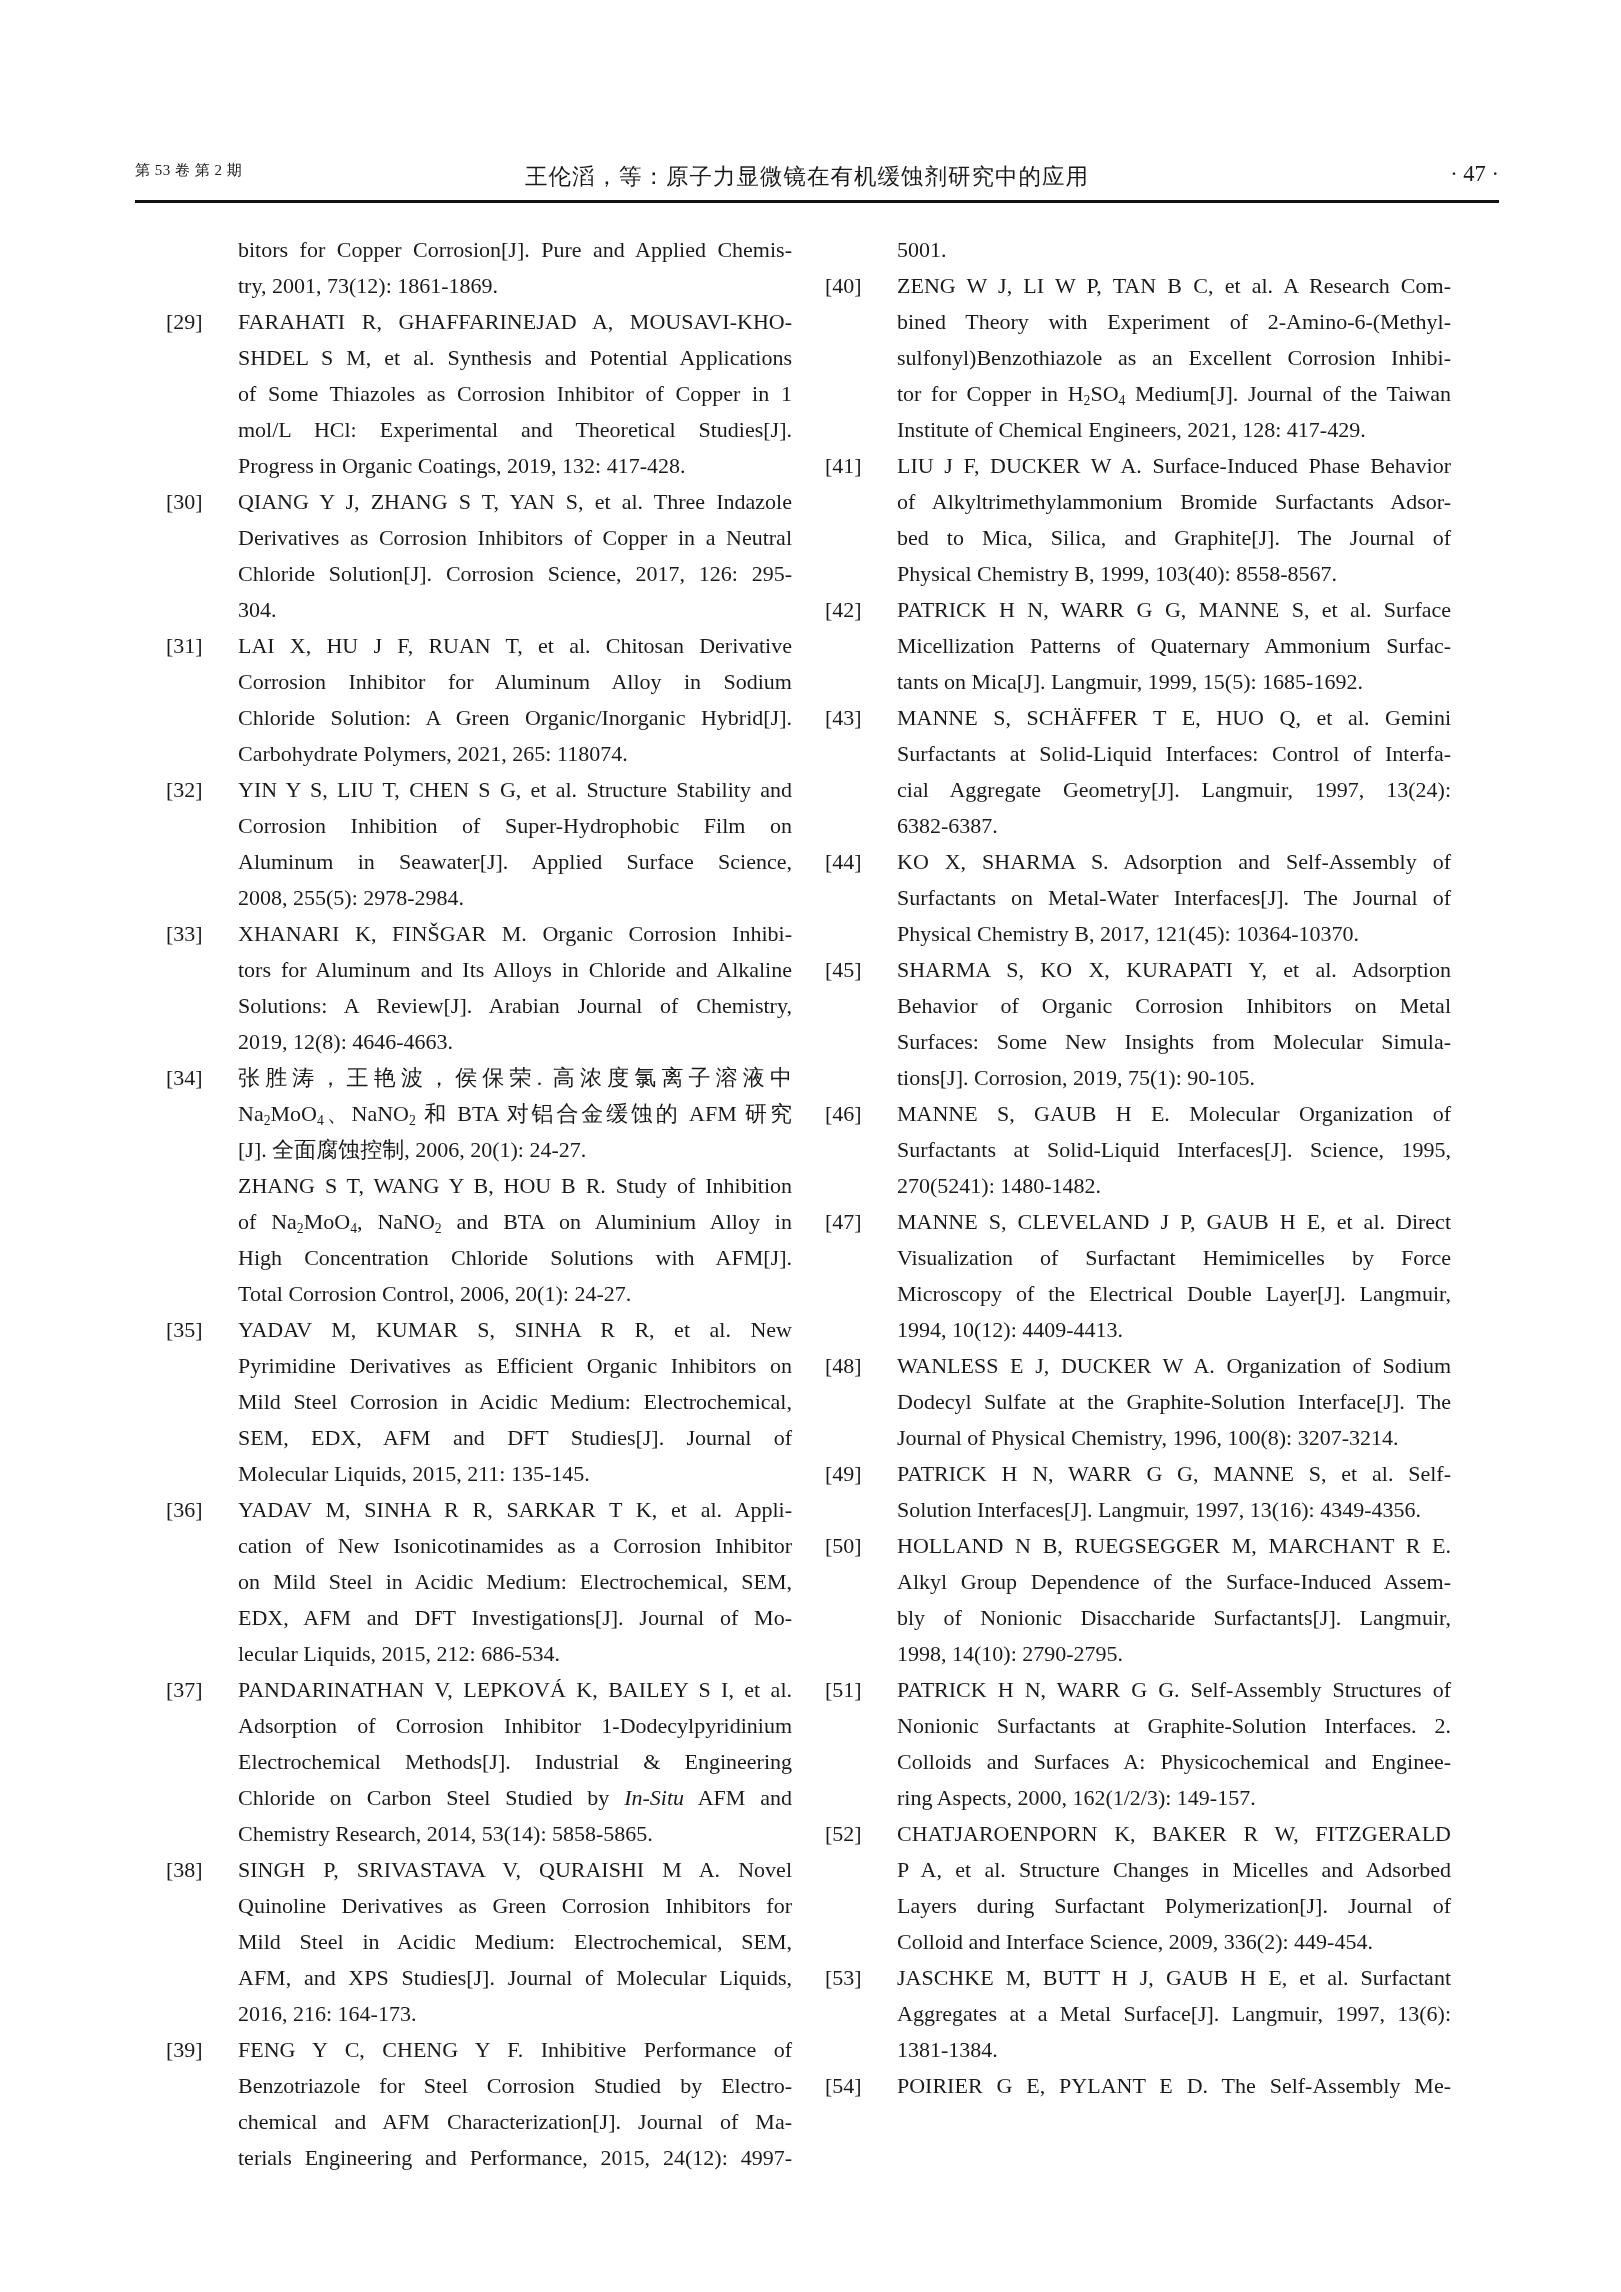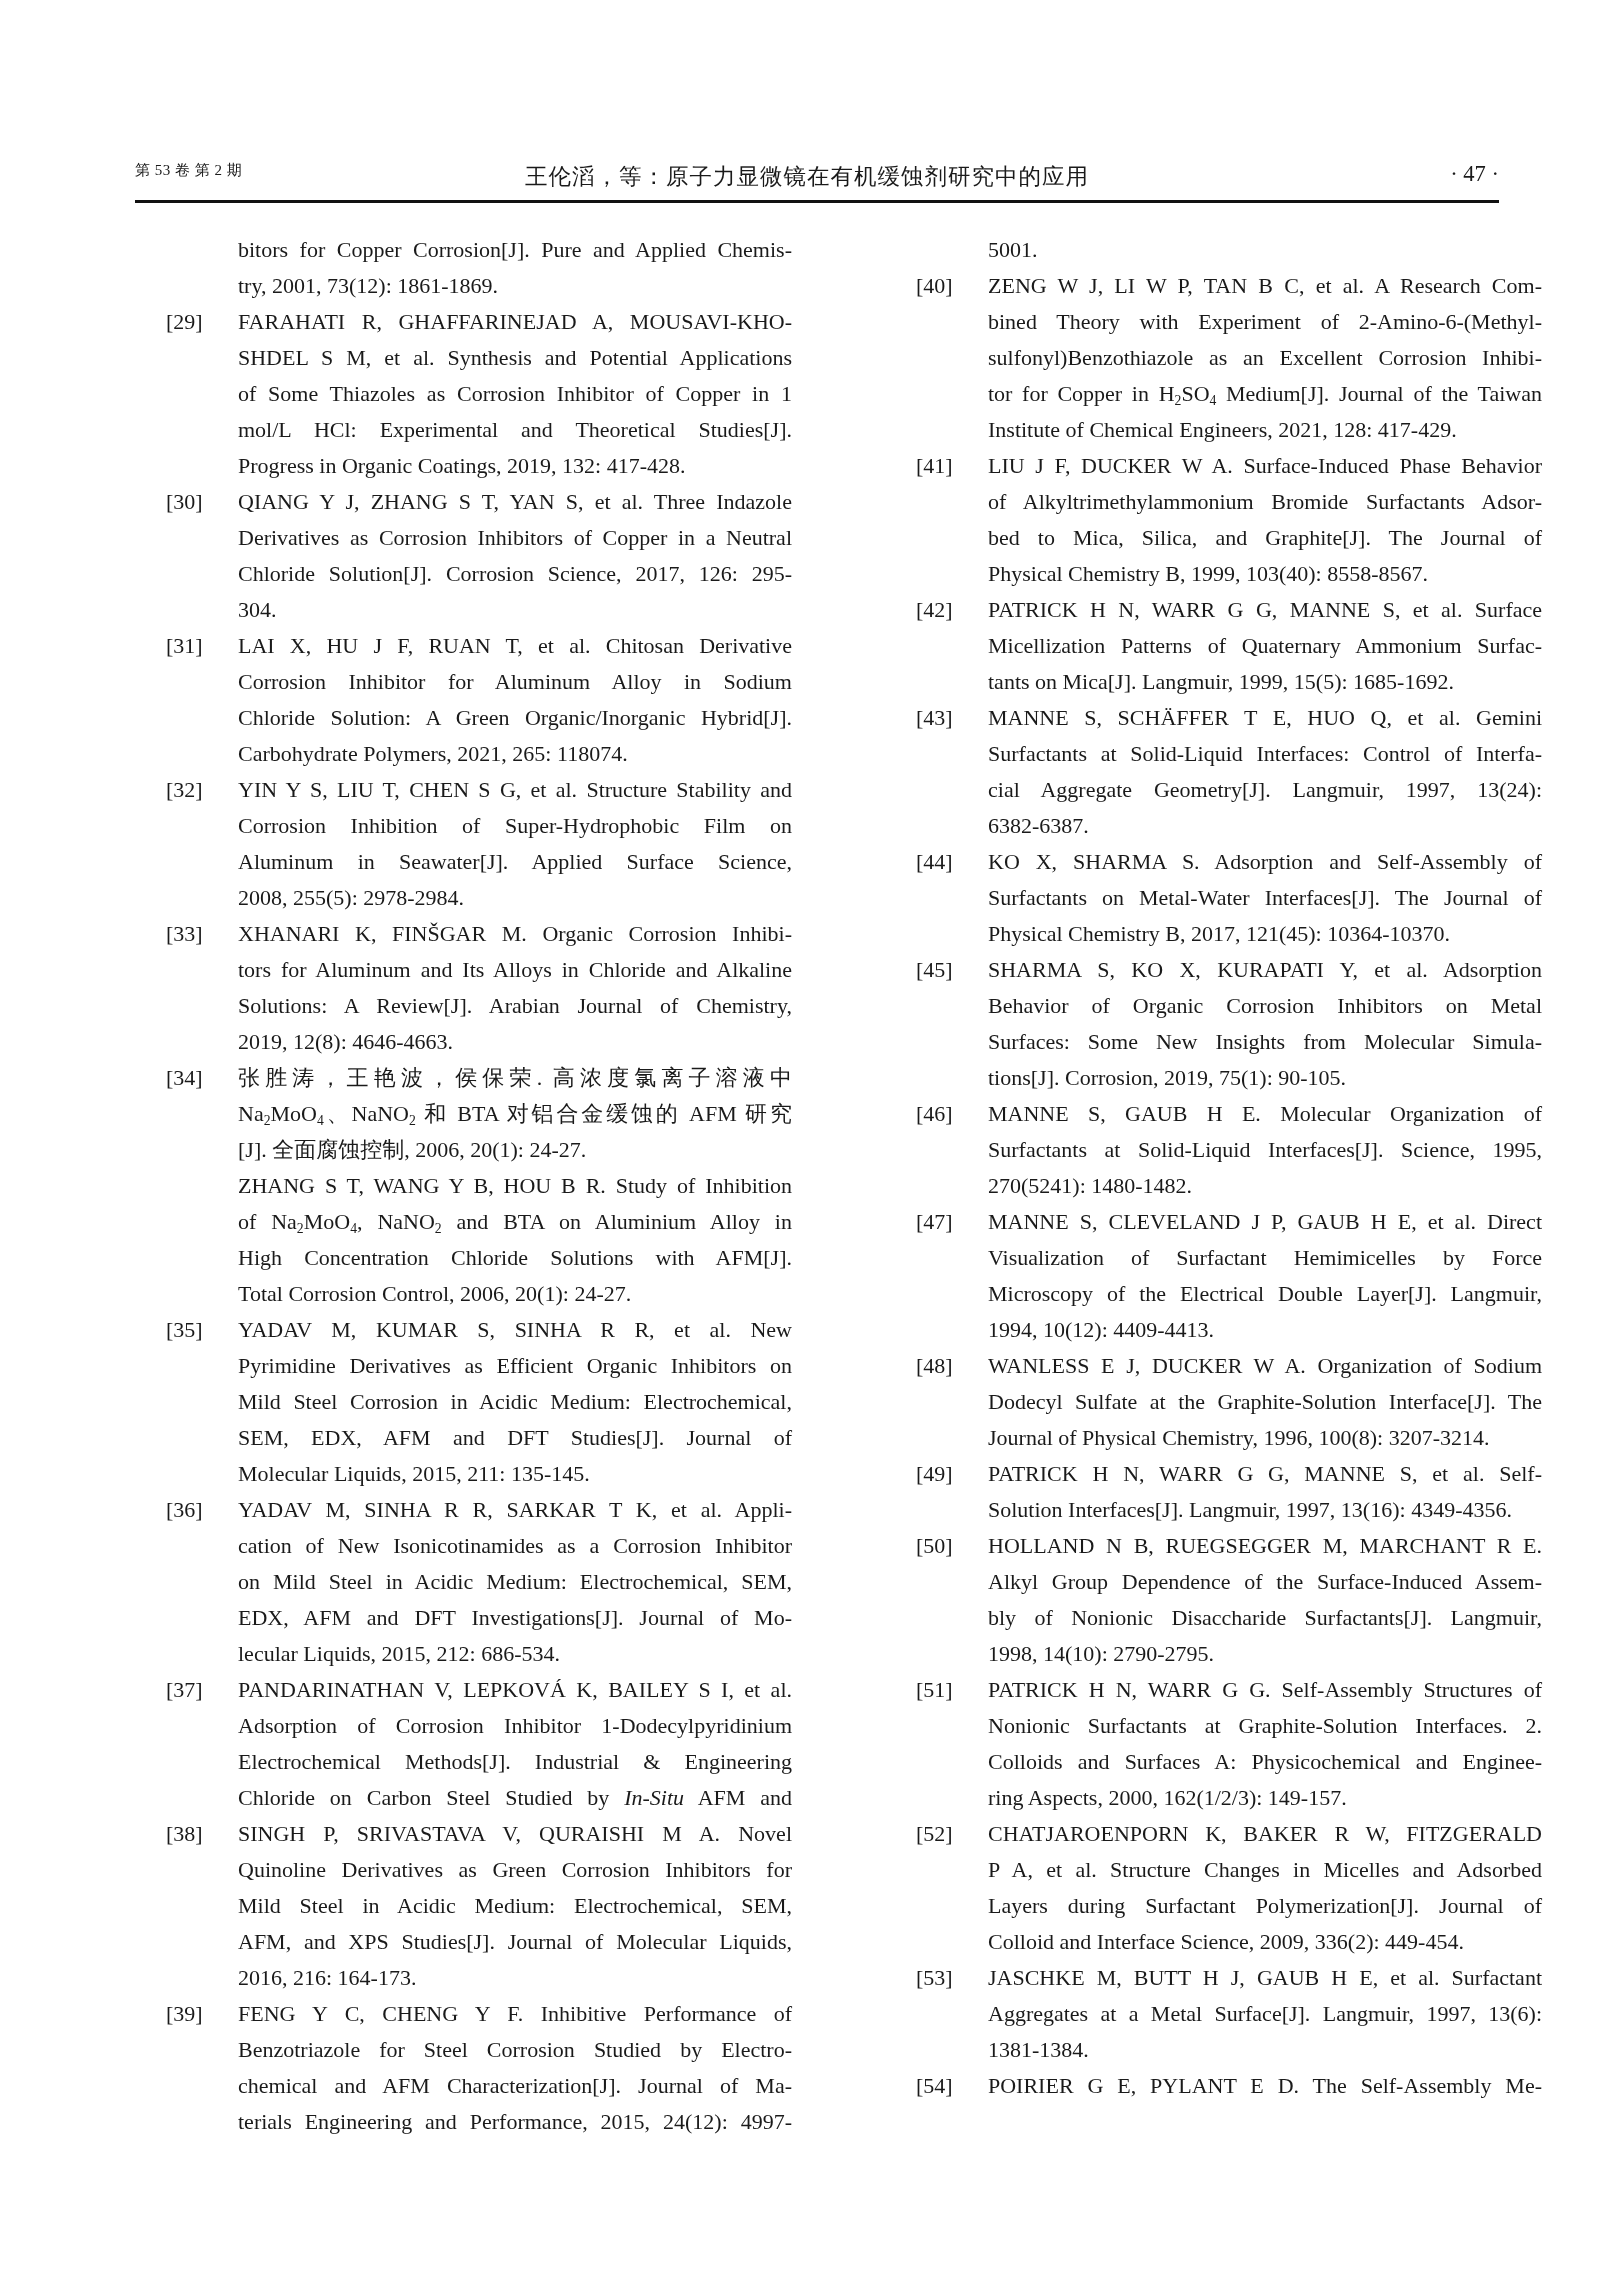--- a/index.html
+++ b/index.html
@@ -5,21 +5,21 @@
   html, body { margin: 0; padding: 0; background: #ffffff; }
   body { width: 1621px; height: 2293px; position: relative; overflow: hidden;
          font-family: "Liberation Serif", "DejaVu Serif", serif; color: #1a1a1a; }
   .header { position: absolute; left: 135px; top: 157px; width: 1364px; height: 39px; }
   .header .left { position: absolute; left: 0; top: 3.9px; font-size: 15px; letter-spacing: 0.5px; }
   .header .center { position: absolute; left: 390px; top: 3.9px; font-size: 22.5px; letter-spacing: 1px; }
   .header .right { position: absolute; right: 0px; top: 3.9px; font-size: 22.5px; }
   .header-rule { position: absolute; left: 135px; top: 200px; width: 1364px; height: 2.9px; background: #111; }
   .col { position: absolute; top: 232px; width: 657px; }
   .col.left { left: 135px; }
-  .col.right { left: 885px; }
+  .col.right { left: 794px; }
   .ref { position: relative; padding-left: 76px; font-size: 22px; line-height: 36px;
          text-align: justify; margin-left: 27px; }
   .ref .num { position: absolute; left: 3.9px; top: 0; }
   .ref .line { display: block; text-align: justify; text-align-last: justify; white-space: nowrap; }
   .ref .line.last { text-align-last: left; }
   sub { font-size: 13.7px; vertical-align: -3.9px; line-height: 0; }
   i { font-style: italic; }
 </style>
 </head>
 <body>
@@ -97,20 +97,21 @@
       <span class="line">on Mild Steel in Acidic Medium: Electrochemical, SEM,</span>
       <span class="line">EDX, AFM and DFT Investigations[J]. Journal of Mo-</span>
       <span class="line last">lecular Liquids, 2015, 212: 686-534.</span>
     </div>
     <div class="ref">
       <span class="num">[37]</span>
       <span class="line">PANDARINATHAN V, LEPKOVÁ K, BAILEY S I, et al.</span>
       <span class="line">Adsorption of Corrosion Inhibitor 1-Dodecylpyridinium</span>
       <span class="line">Electrochemical Methods[J]. Industrial &amp; Engineering</span>
       <span class="line">Chloride on Carbon Steel Studied by <i>In-Situ</i> AFM and</span>
+      <span class="line last">Chemistry Research, 2014, 53(14): 5858-5865.</span>
     </div>
     <div class="ref">
       <span class="num">[38]</span>
       <span class="line">SINGH P, SRIVASTAVA V, QURAISHI M A. Novel</span>
       <span class="line">Quinoline Derivatives as Green Corrosion Inhibitors for</span>
       <span class="line">Mild Steel in Acidic Medium: Electrochemical, SEM,</span>
       <span class="line">AFM, and XPS Studies[J]. Journal of Molecular Liquids,</span>
       <span class="line last">2016, 216: 164-173.</span>
     </div>
     <div class="ref">

